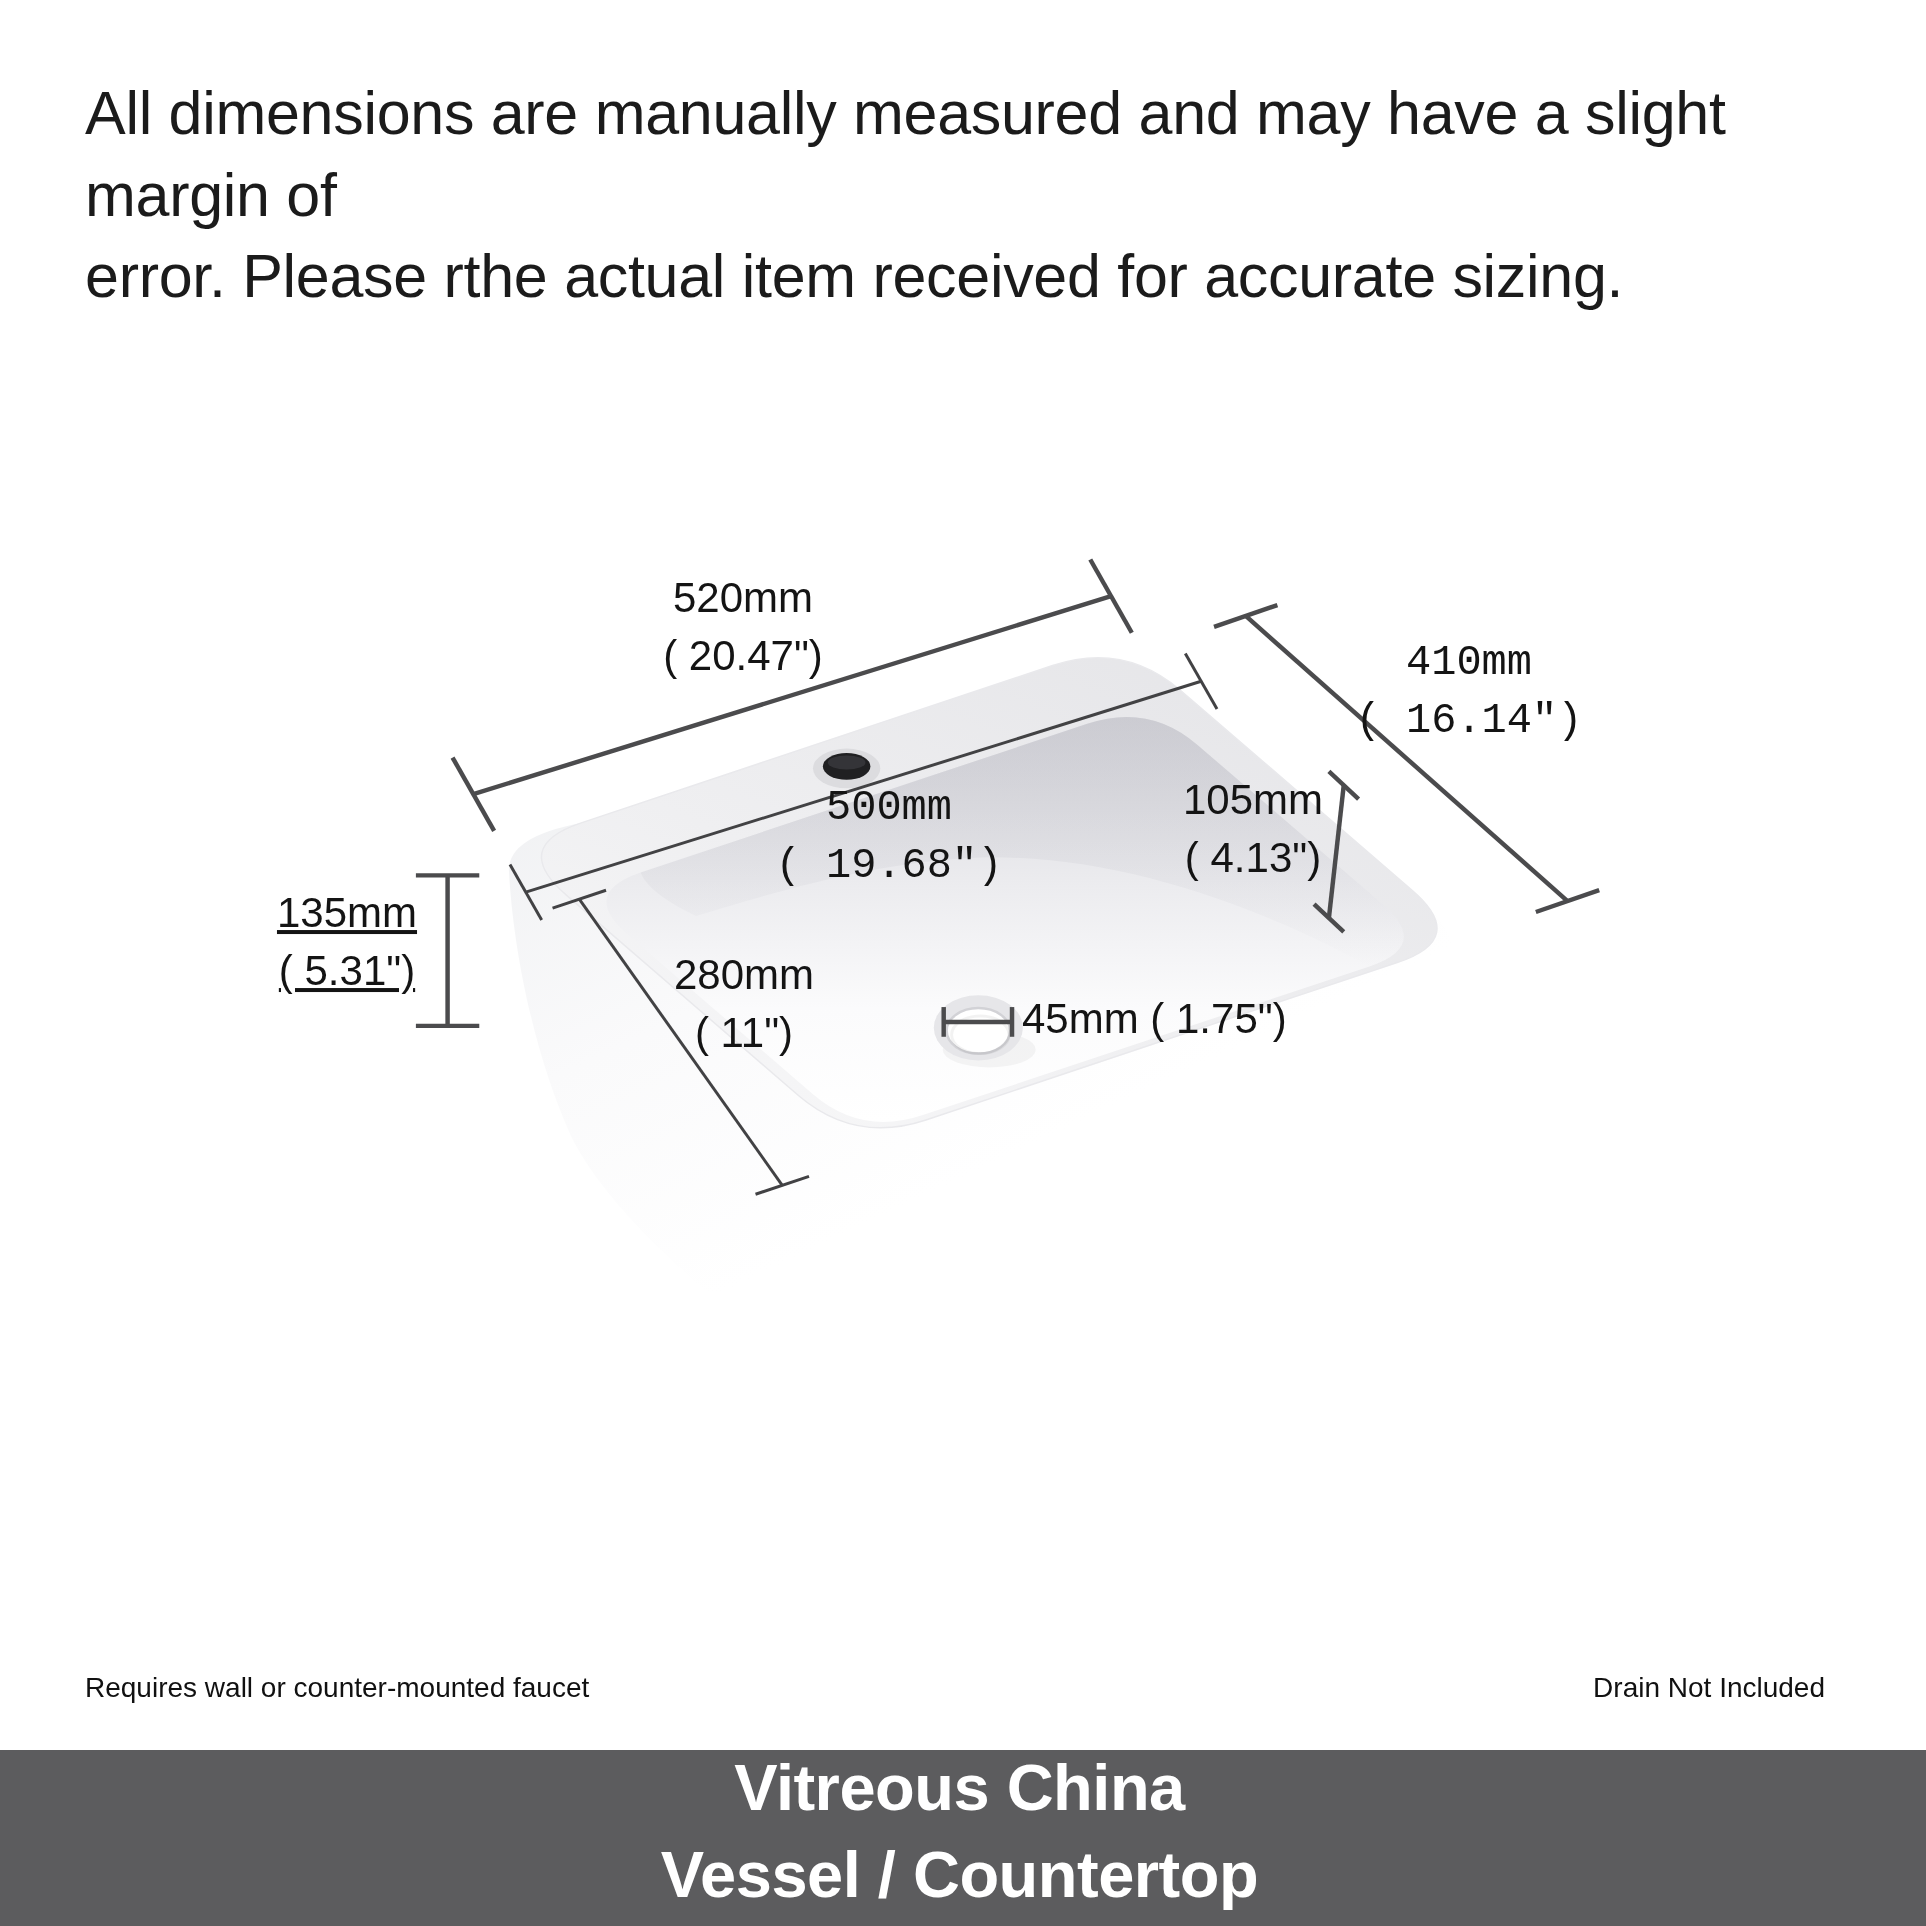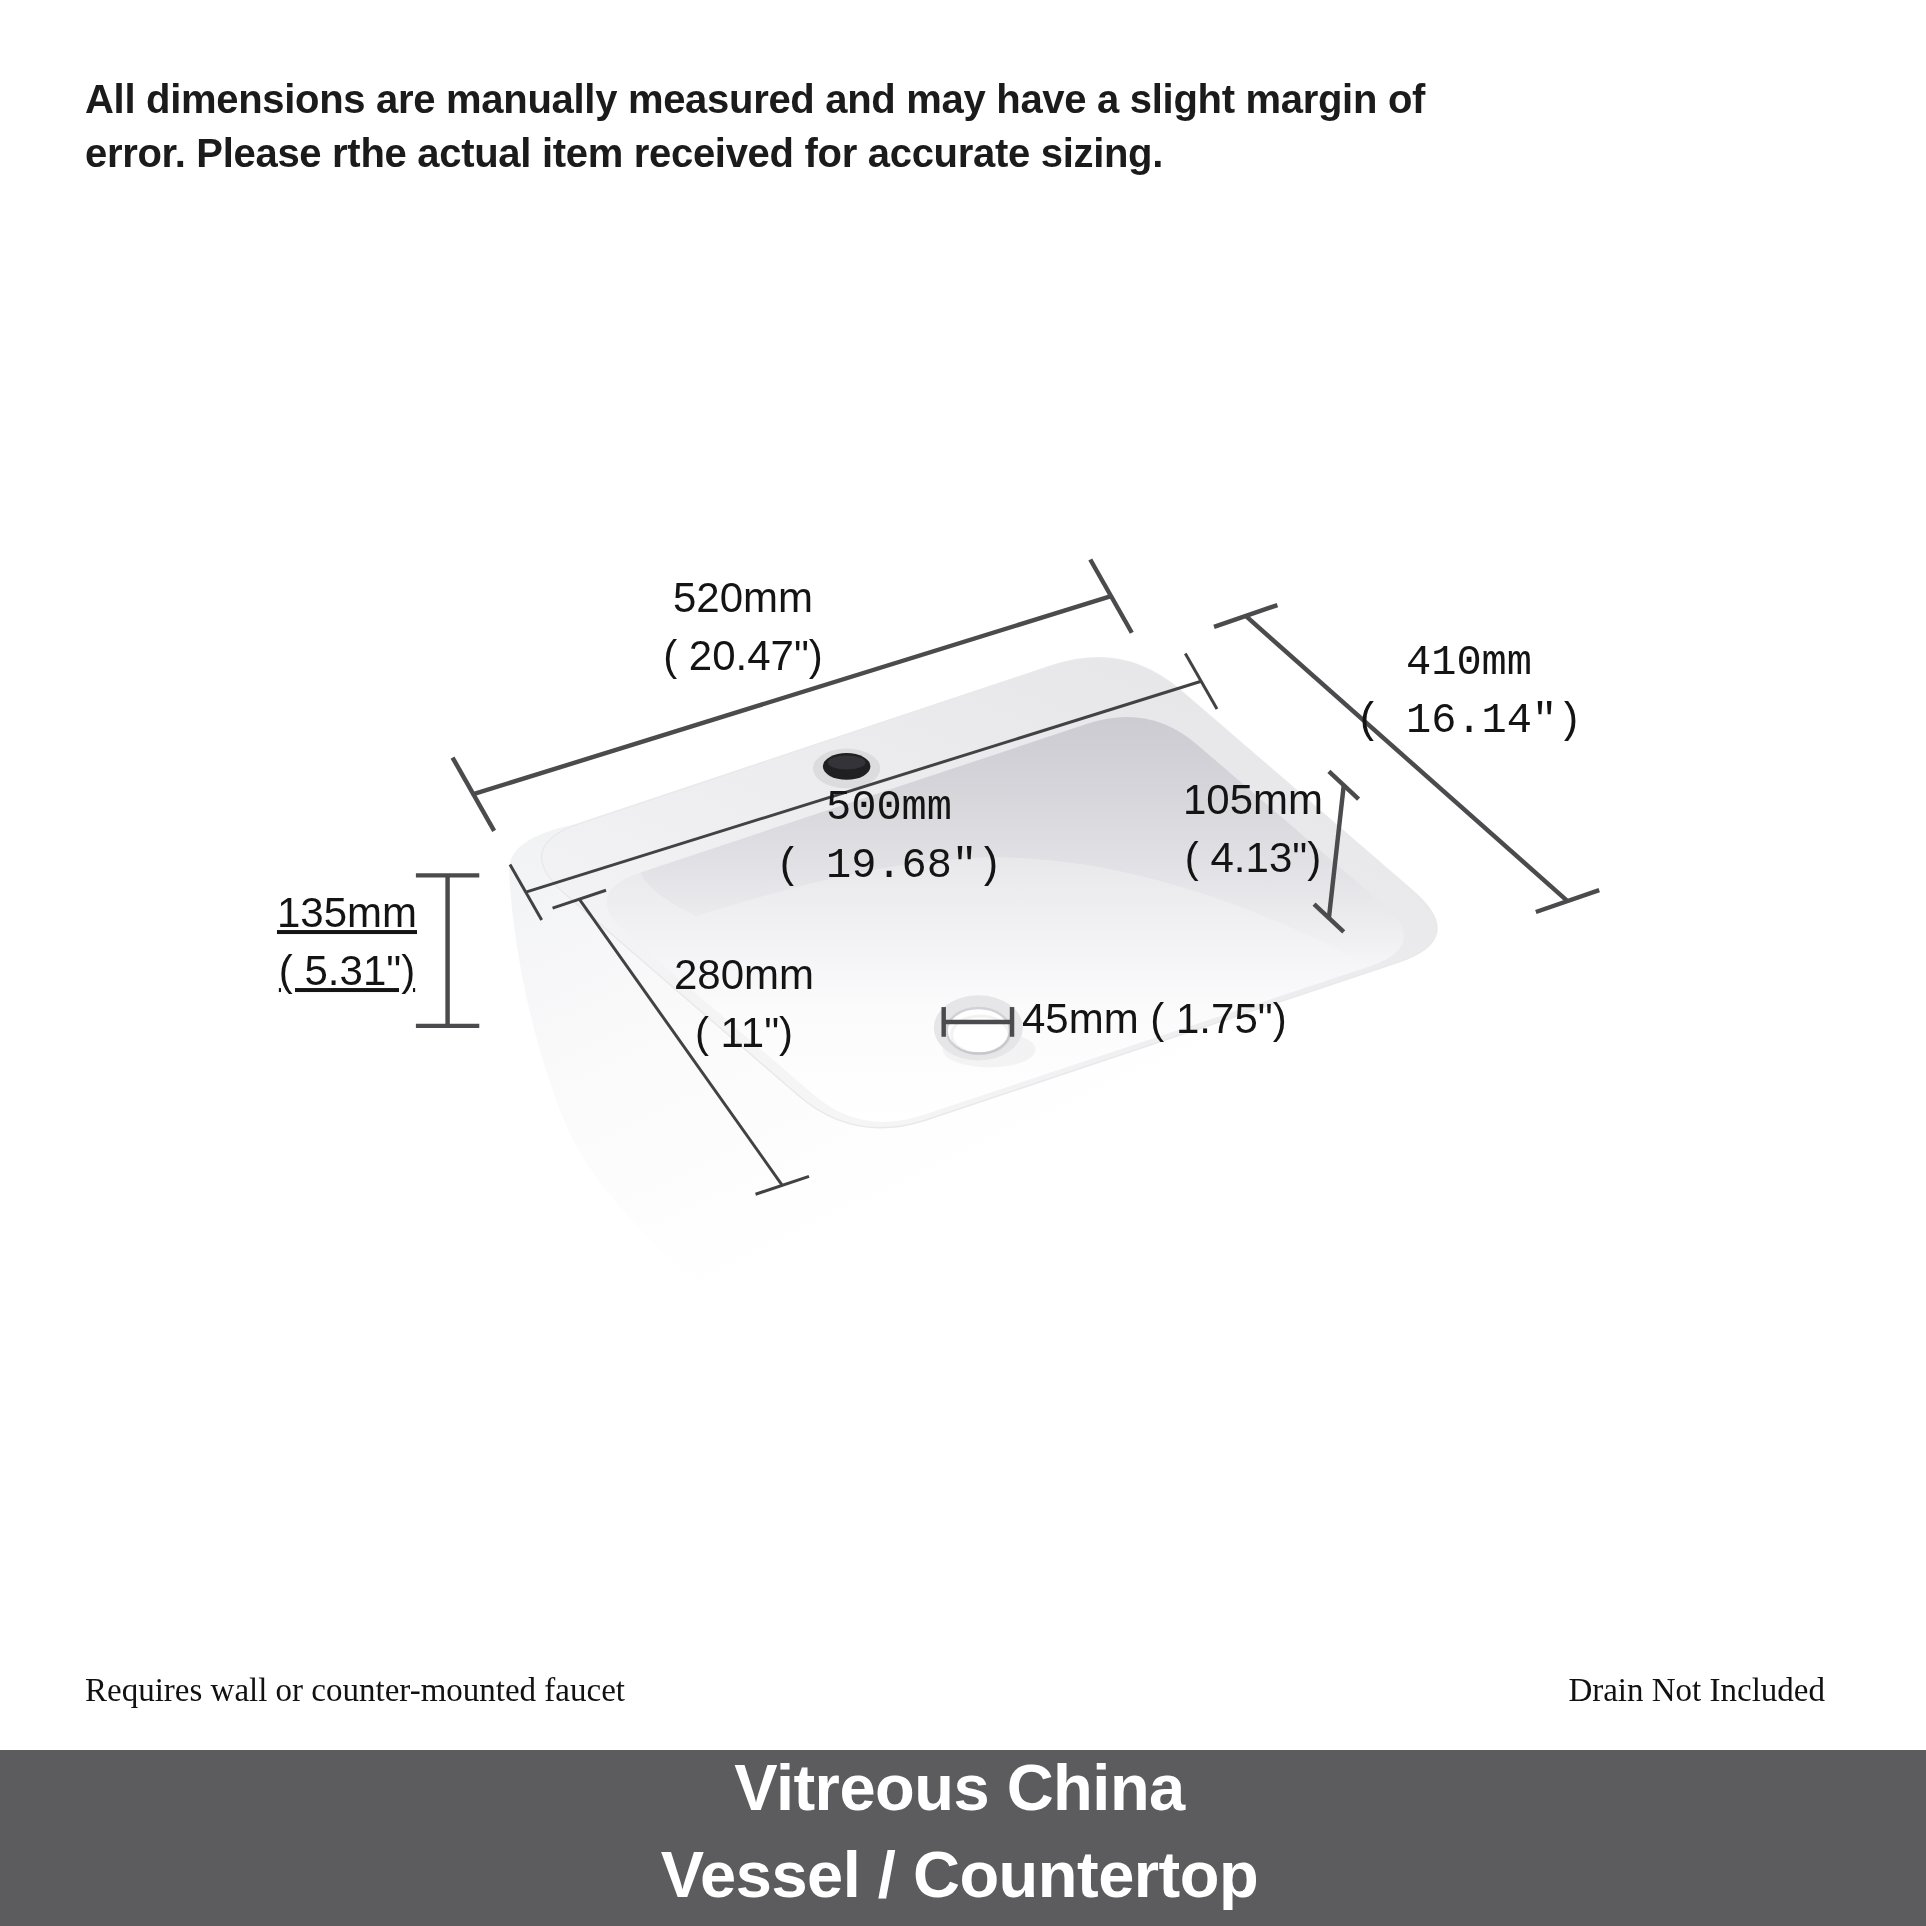--- a/index.html
+++ b/index.html
@@ -10,22 +10,22 @@
     background: #ffffff;
     overflow: hidden;
     font-family: "Liberation Sans", sans-serif;
     color: #121212;
   }
   .header {
     position: absolute;
     left: 85px;
     top: 73px;
     width: 1782px;
-    font-size: 40px;
-    font-weight: 700;
+    font-size: 61px;
+    font-weight: 400;
     line-height: 1.34;
     color: #1b1b1b;
     letter-spacing: -0.3px;
   }
   .illustration {
     position: absolute;
     left: 0;
     top: 0;
     width: 1927px;
     height: 1927px;
@@ -46,23 +46,22 @@
   .d520 { left: 743px;  top: 627px; }
   .d410 { left: 1469px; top: 693px; font-family: Liberation Mono, monospace; }
   .d500 { left: 889px;  top: 838px; font-family: Liberation Mono, monospace; }
   .d105 { left: 1253px; top: 829px; }
   .d135 { left: 347px;  top: 942px; text-decoration: underline; }
   .d280 { left: 744px;  top: 1004px; }
   .d45  { left: 1022px; top: 1019px; }
   .note {
     position: absolute;
     top: 1672px;
-    font-size: 33px;
+    font-size: 28px;
     color: #111111;
-    font-family: Liberation Serif, serif;
   }
   .note-left  { left: 85px; }
   .note-right { right: 102px; }
   .footer-bar {
     position: absolute;
     left: 0;
     top: 1750px;
     width: 1927px;
     height: 176px;
     background: #5c5c5e;

